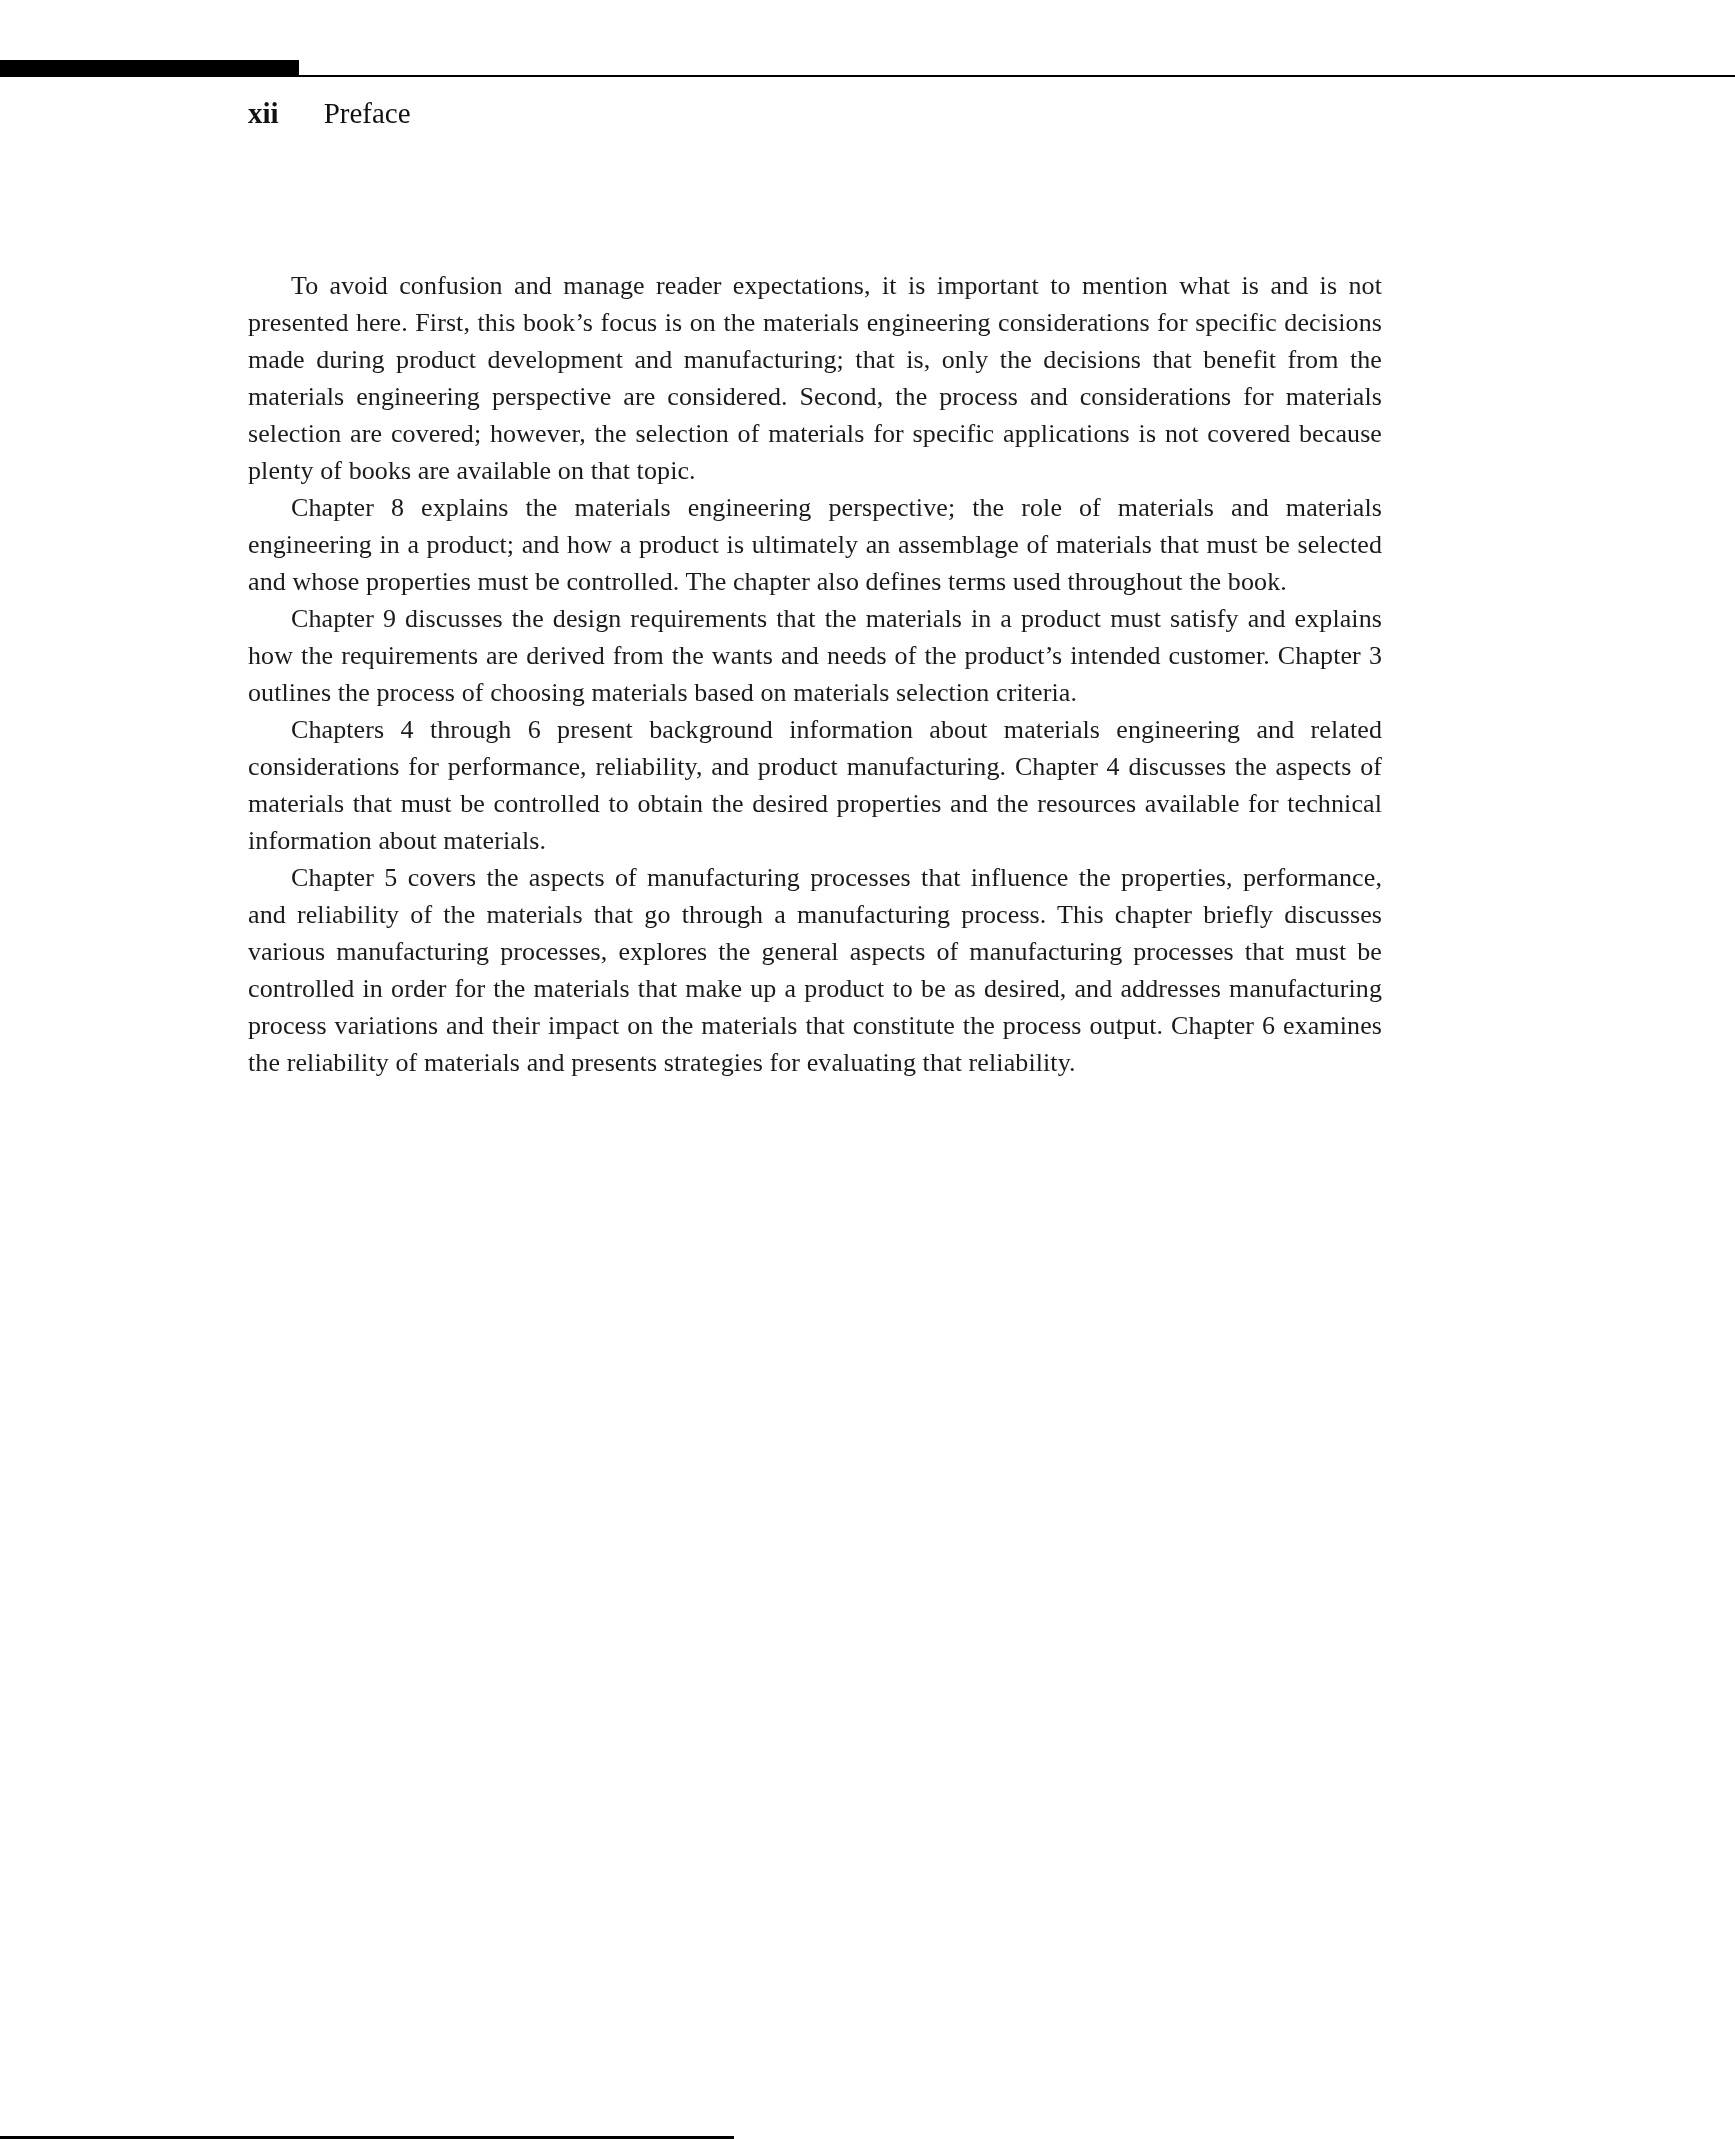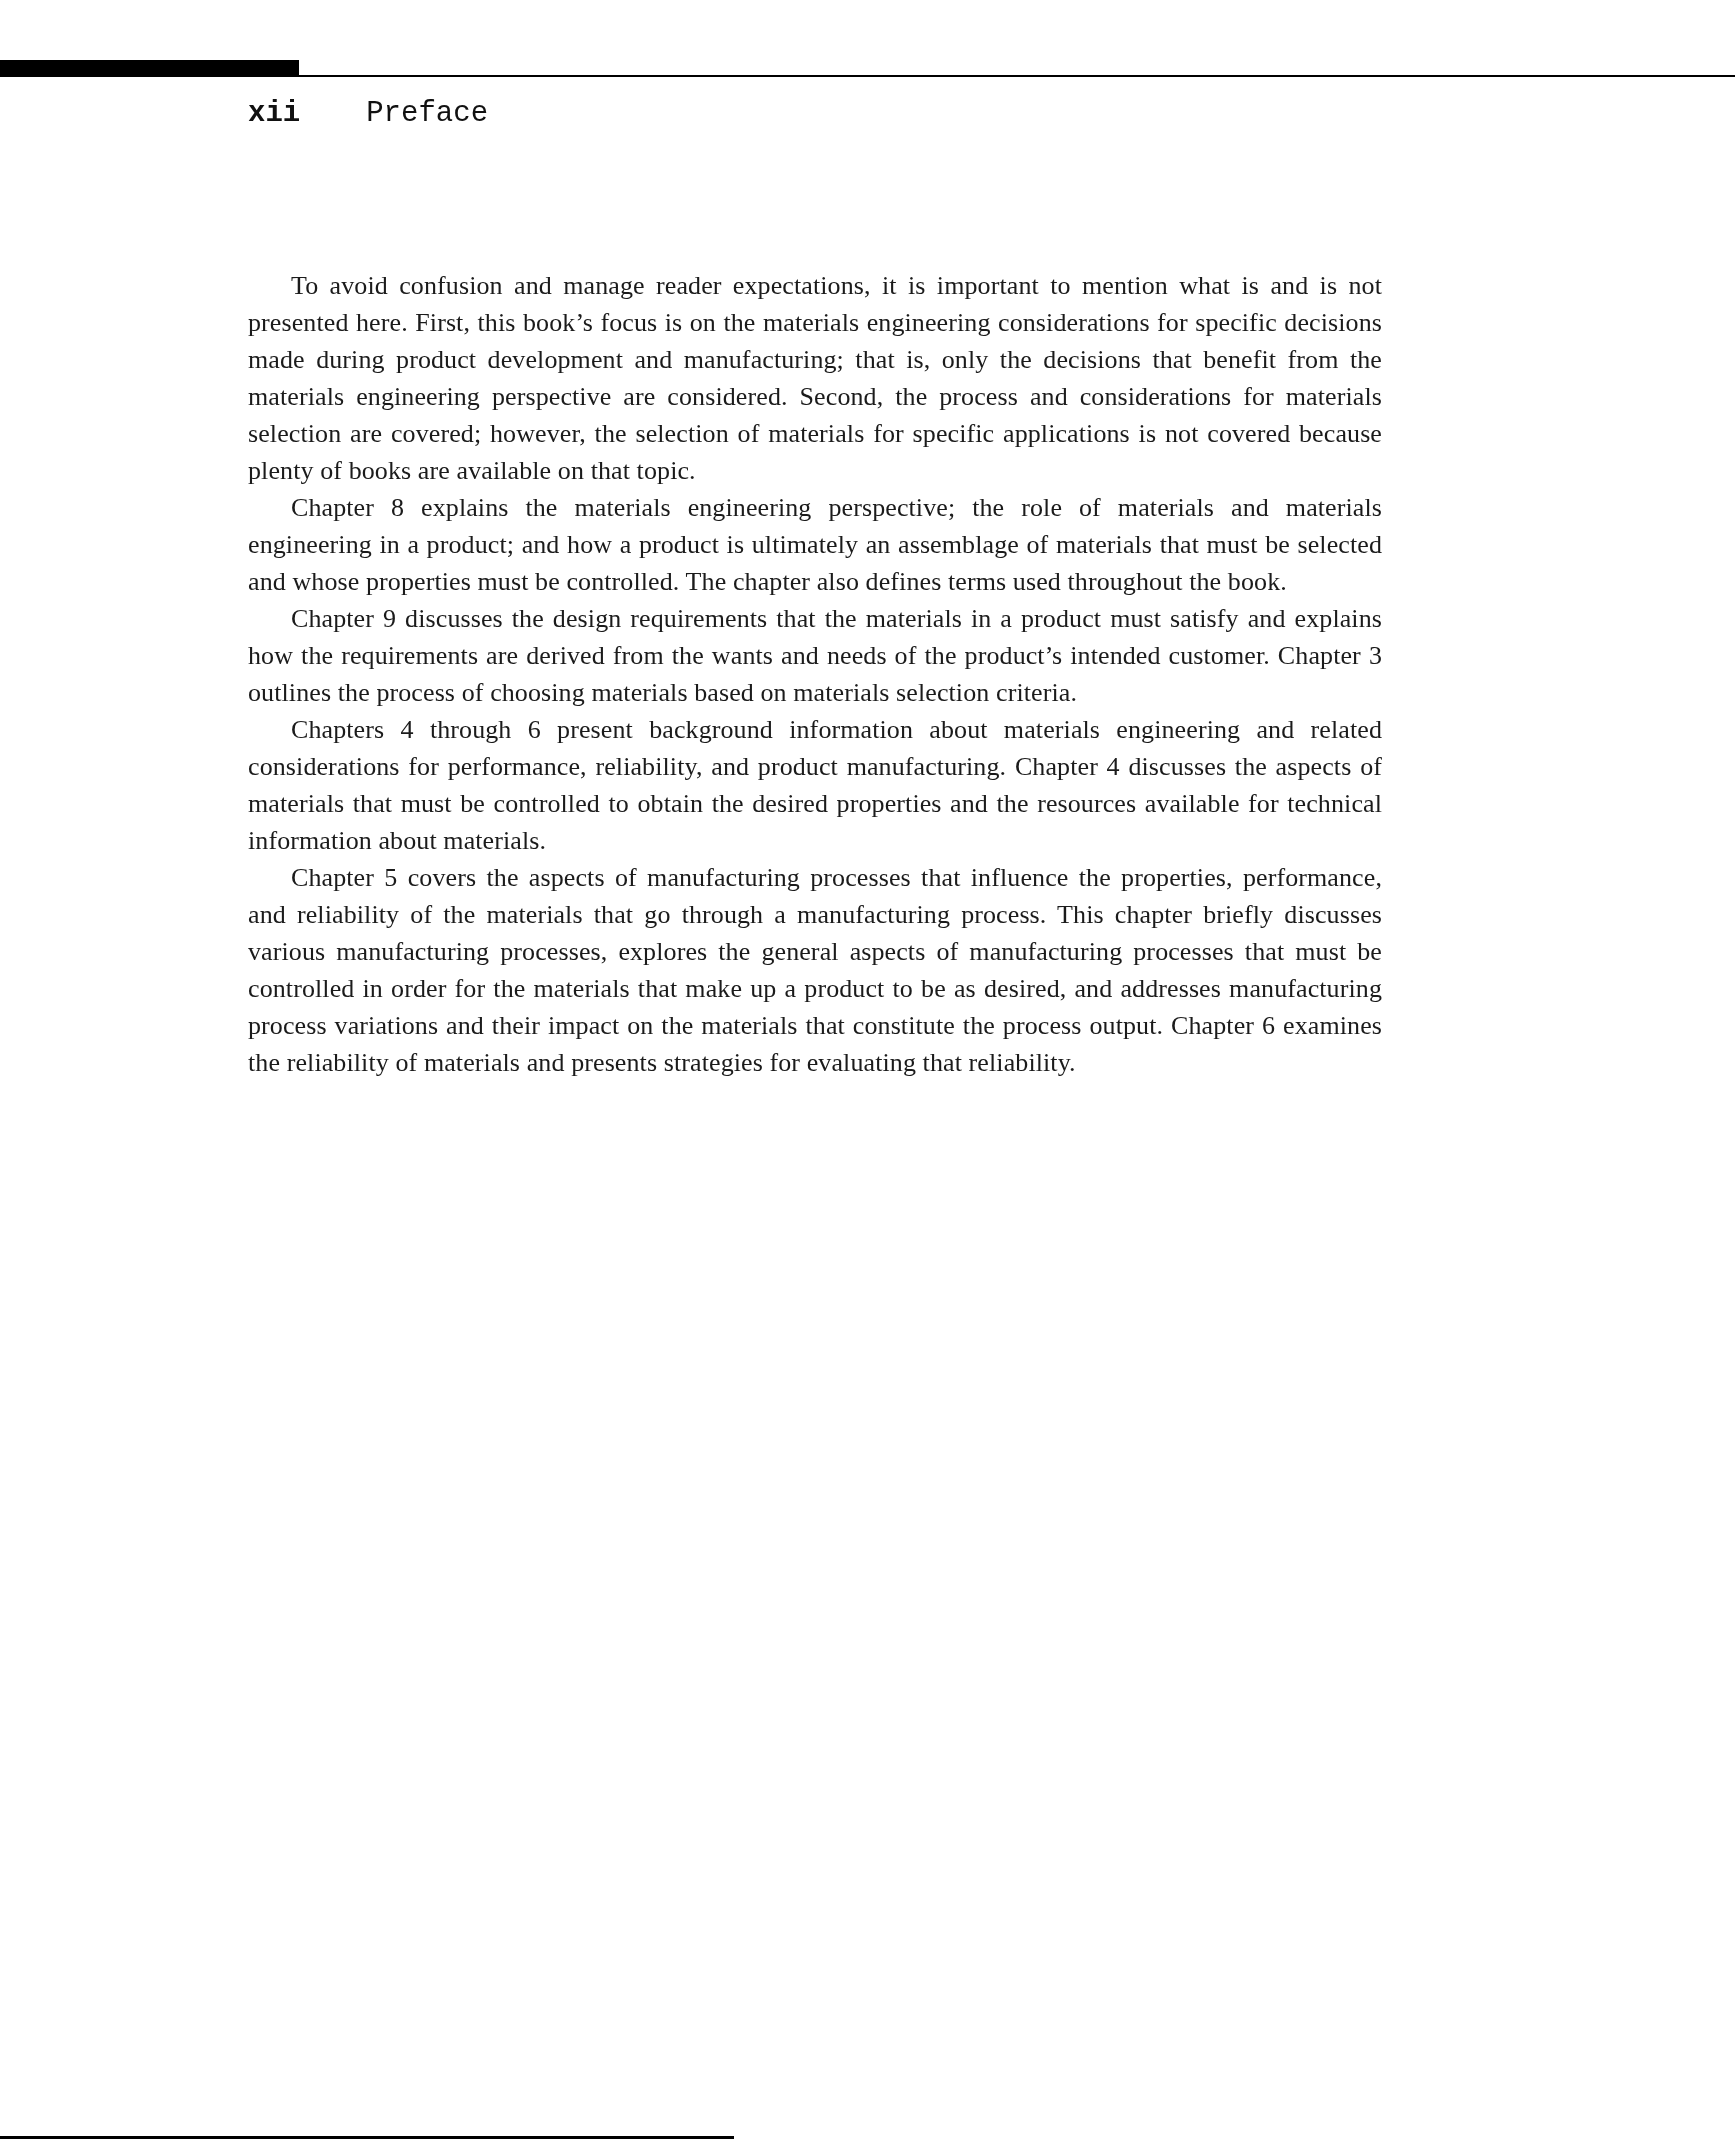--- a/index.html
+++ b/index.html
@@ -39,29 +39,30 @@
     width: 1735px;
     height: 2.3px;
     background: #000000;
   }
   .running-head {
     position: absolute;
     top: 97px;
     left: 248px;
     display: flex;
     align-items: center;
-    font-family: Liberation Mono, monospace;
+    font-family: Liberation Serif, serif;
     font-size: 29px;
     color: #111111;
+    gap: 8px;
   }
   .running-head .folio {
     font-weight: 700;
   }
   .running-head .head-title {
-    margin-left: 66px;
+    margin-left: 37px;
     font-weight: 400;
   }
   .body-text {
     position: absolute;
     top: 254px;
     left: 248px;
     width: 1134px;
     font-size: 26px;
     line-height: 37px;
     text-align: justify;

